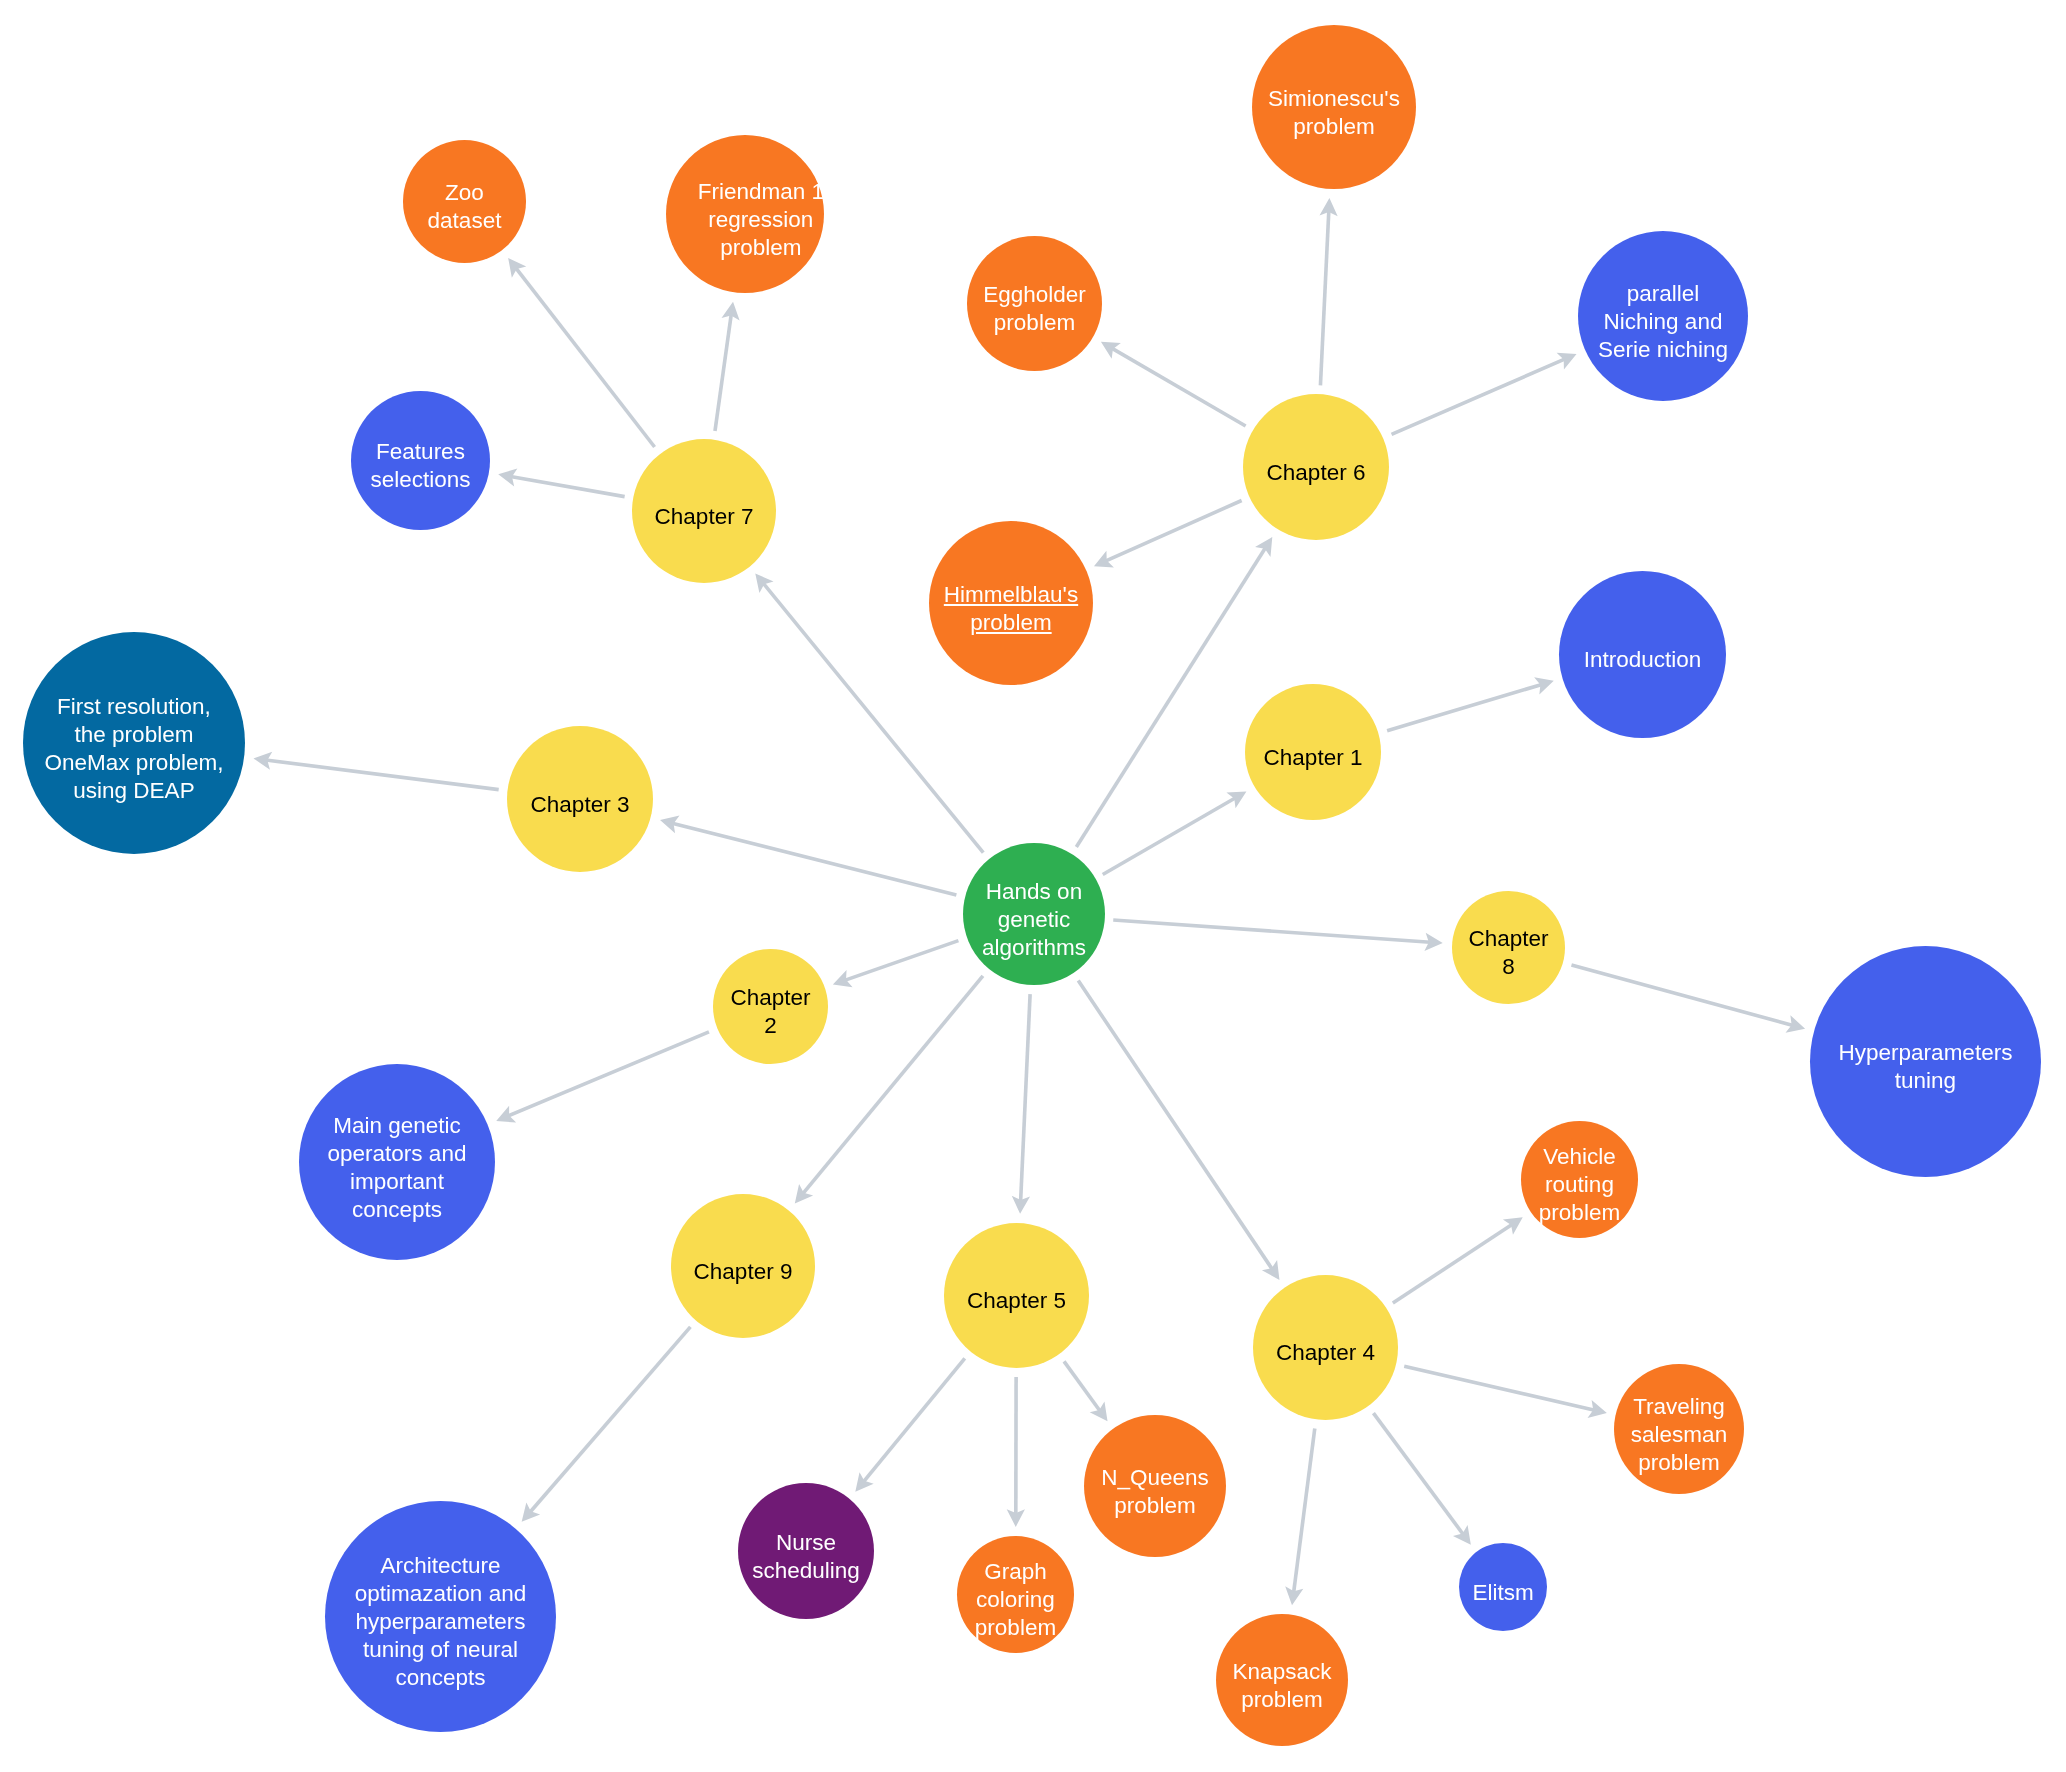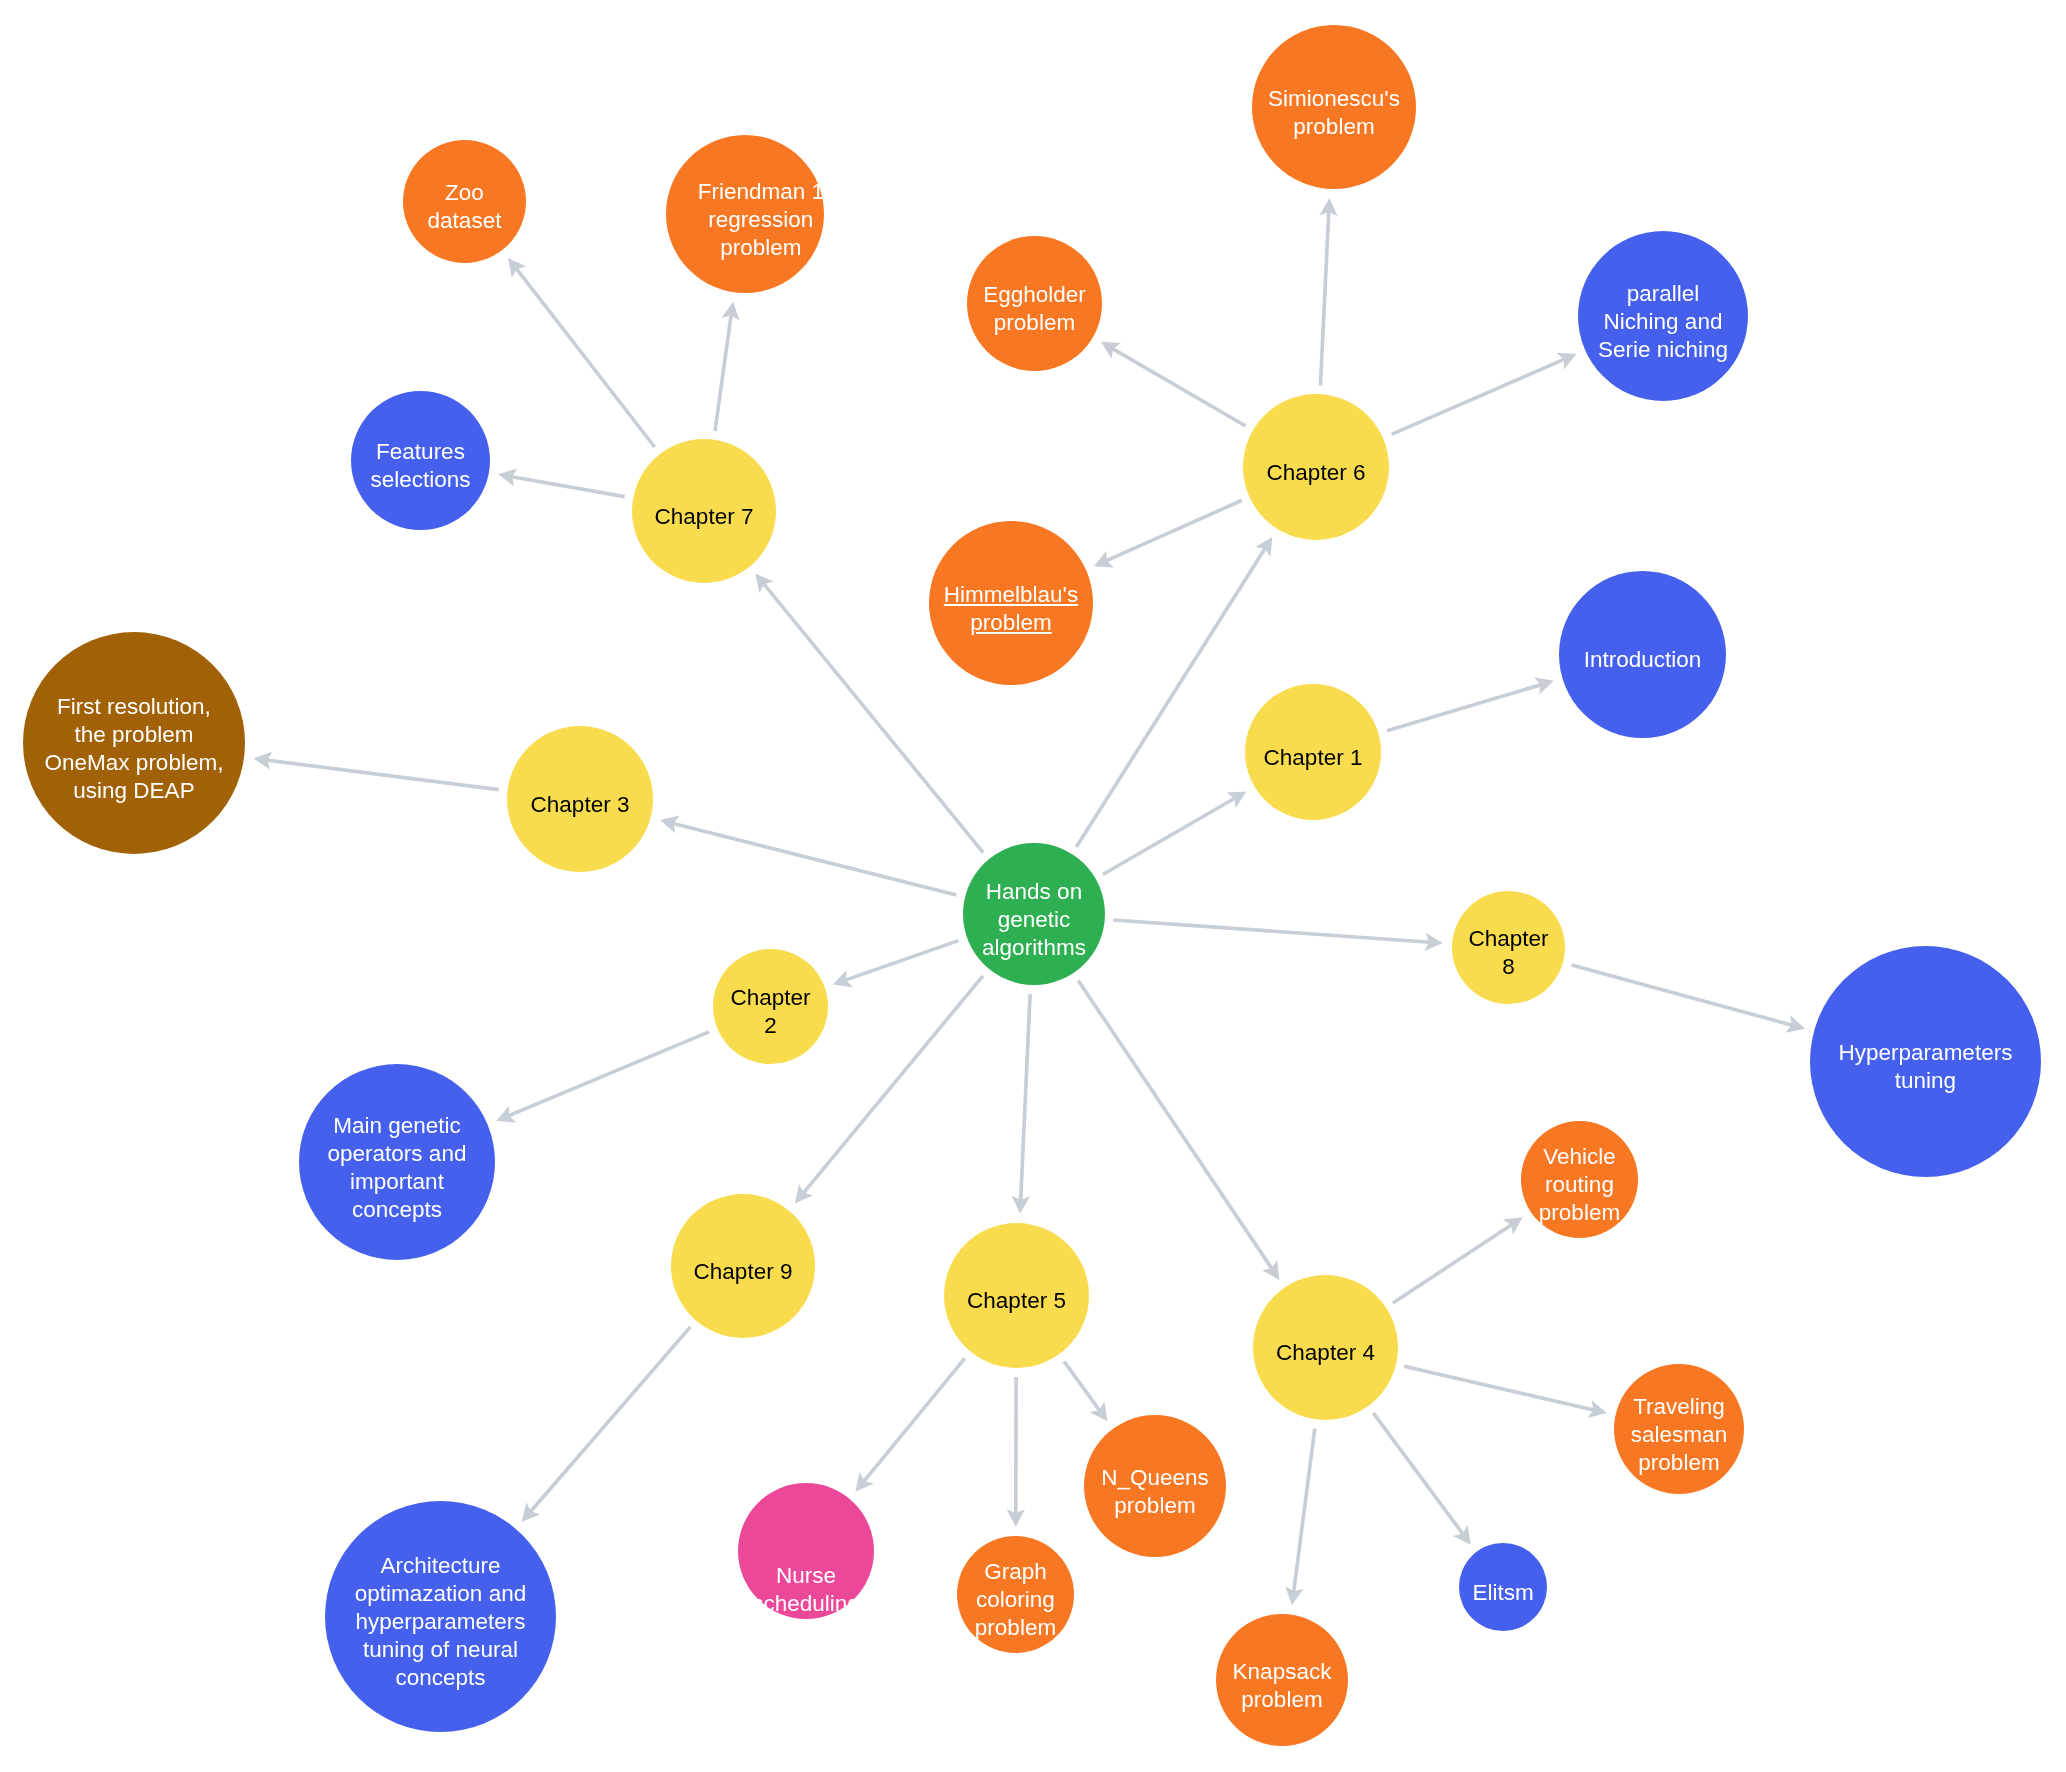--- a/index.html
+++ b/index.html
@@ -169,21 +169,21 @@
       </div>
       <div class="node" style="left: 1559px; top: 571px; width: 167px; height: 167px; background: rgb(68, 96, 236); color: rgb(255, 255, 255);">
         <span class="label">Introduction</span>
       </div>
       <div class="node" style="left: 299px; top: 1064px; width: 196px; height: 196px; background: rgb(68, 96, 236); color: rgb(255, 255, 255);">
         <span class="label">Main genetic
 operators and
 important
 concepts</span>
       </div>
-      <div class="node" style="left: 23px; top: 632px; width: 222px; height: 222px; background: #a16207; color: rgb(255, 255, 255);">
+      <div class="node" style="left: 23px; top: 632px; width: 222px; height: 222px; background: #0369a1; color: rgb(255, 255, 255);">
         <span class="label">First resolution,
 the problem
 OneMax problem,
 using DEAP</span>
       </div>
       <div class="node" style="left: 1459px; top: 1543px; width: 88px; height: 88px; background: rgb(68, 96, 236); color: rgb(255, 255, 255);">
         <span class="label">Elitsm</span>
       </div>
       <div class="node" style="left: 1216px; top: 1614px; width: 132px; height: 132px; background: rgb(248, 119, 34); color: rgb(255, 255, 255);">
         <span class="label">Knapsack
@@ -201,21 +201,21 @@
       </div>
       <div class="node" style="left: 1084px; top: 1415px; width: 142px; height: 142px; background: rgb(248, 119, 34); color: rgb(255, 255, 255);">
         <span class="label">N_Queens
 problem</span>
       </div>
       <div class="node" style="left: 957px; top: 1536px; width: 117px; height: 117px; background: rgb(248, 119, 34); color: rgb(255, 255, 255);">
         <span class="label">Graph
 coloring
 problem</span>
       </div>
-      <div class="node" style="left: 738px; top: 1483px; width: 136px; height: 136px; background: #ec4899; color: rgb(255, 255, 255); align-items: flex-end;">
+      <div class="node" style="left: 738px; top: 1483px; width: 136px; height: 136px; background: #701a75; color: rgb(255, 255, 255);">
         <span class="label">Nurse
 scheduling</span>
       </div>
       <div class="node" style="left: 967px; top: 236px; width: 135px; height: 135px; background: rgb(248, 119, 34); color: rgb(255, 255, 255);">
         <span class="label">Eggholder
 problem</span>
       </div>
       <div class="node" style="left: 1252px; top: 25px; width: 164px; height: 164px; background: rgb(248, 119, 34); color: rgb(255, 255, 255);">
         <span class="label">Simionescu's
 problem</span>

